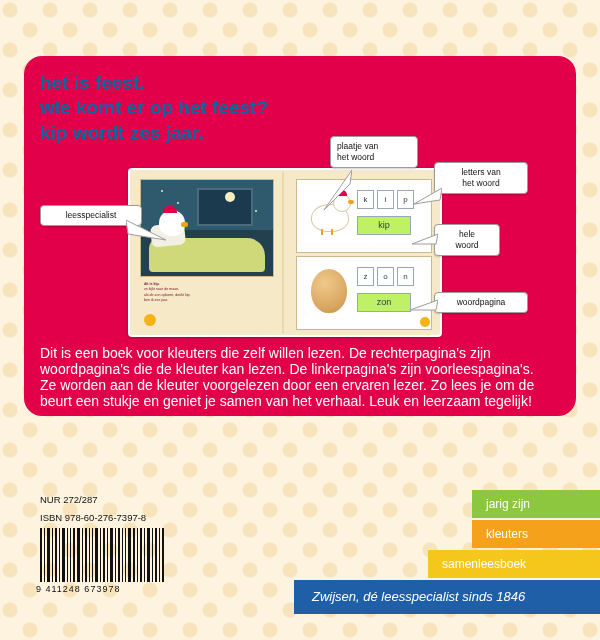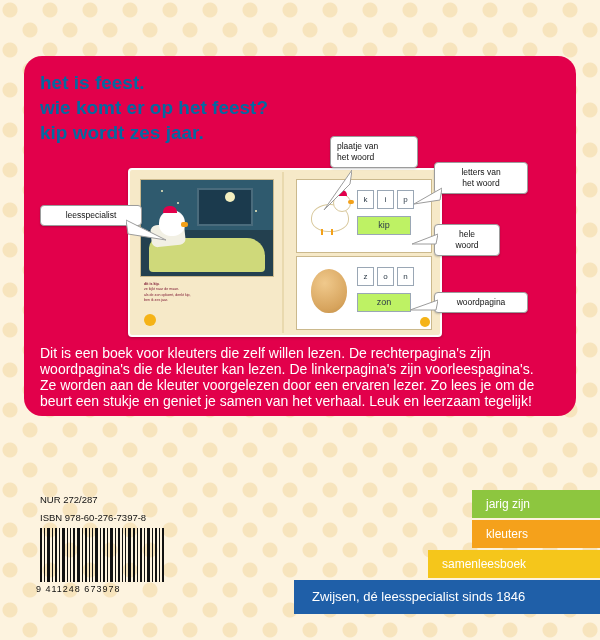--- a/index.html
+++ b/index.html
@@ -103,21 +103,21 @@
   .barcode{position:absolute;left:40px;top:528px;width:124px;height:54px;}
   .barcode i{position:absolute;top:0;height:54px;background:#111;display:block;}
   .barnum{position:absolute;left:36px;top:584px;font-size:9px;letter-spacing:1px;color:#111;}
   .tag{
     position:absolute;right:0;height:28px;color:#ffffff;font-size:12px;line-height:28px;
     padding-left:14px;box-sizing:border-box;
   }
   .tag1{top:490px;width:128px;background:#8dc63f;}
   .tag2{top:520px;width:128px;background:#f5a11b;}
   .tag3{top:550px;width:172px;background:#f5c61b;}
-  .tag4{top:580px;width:306px;background:#1f5fa8;height:34px;line-height:34px;font-size:13px;padding-left:18px;}
+  .tag4{top:580px;width:306px;background:#1f5fa8;height:34px;line-height:34px;font-size:13px;padding-left:18px;font-style:italic;}
 </style>
 </head>
 <body>
 
 <div class="bg"></div>
 
 <div class="card"></div>
 
 <div class="headline">
   <div>het is feest.</div>

